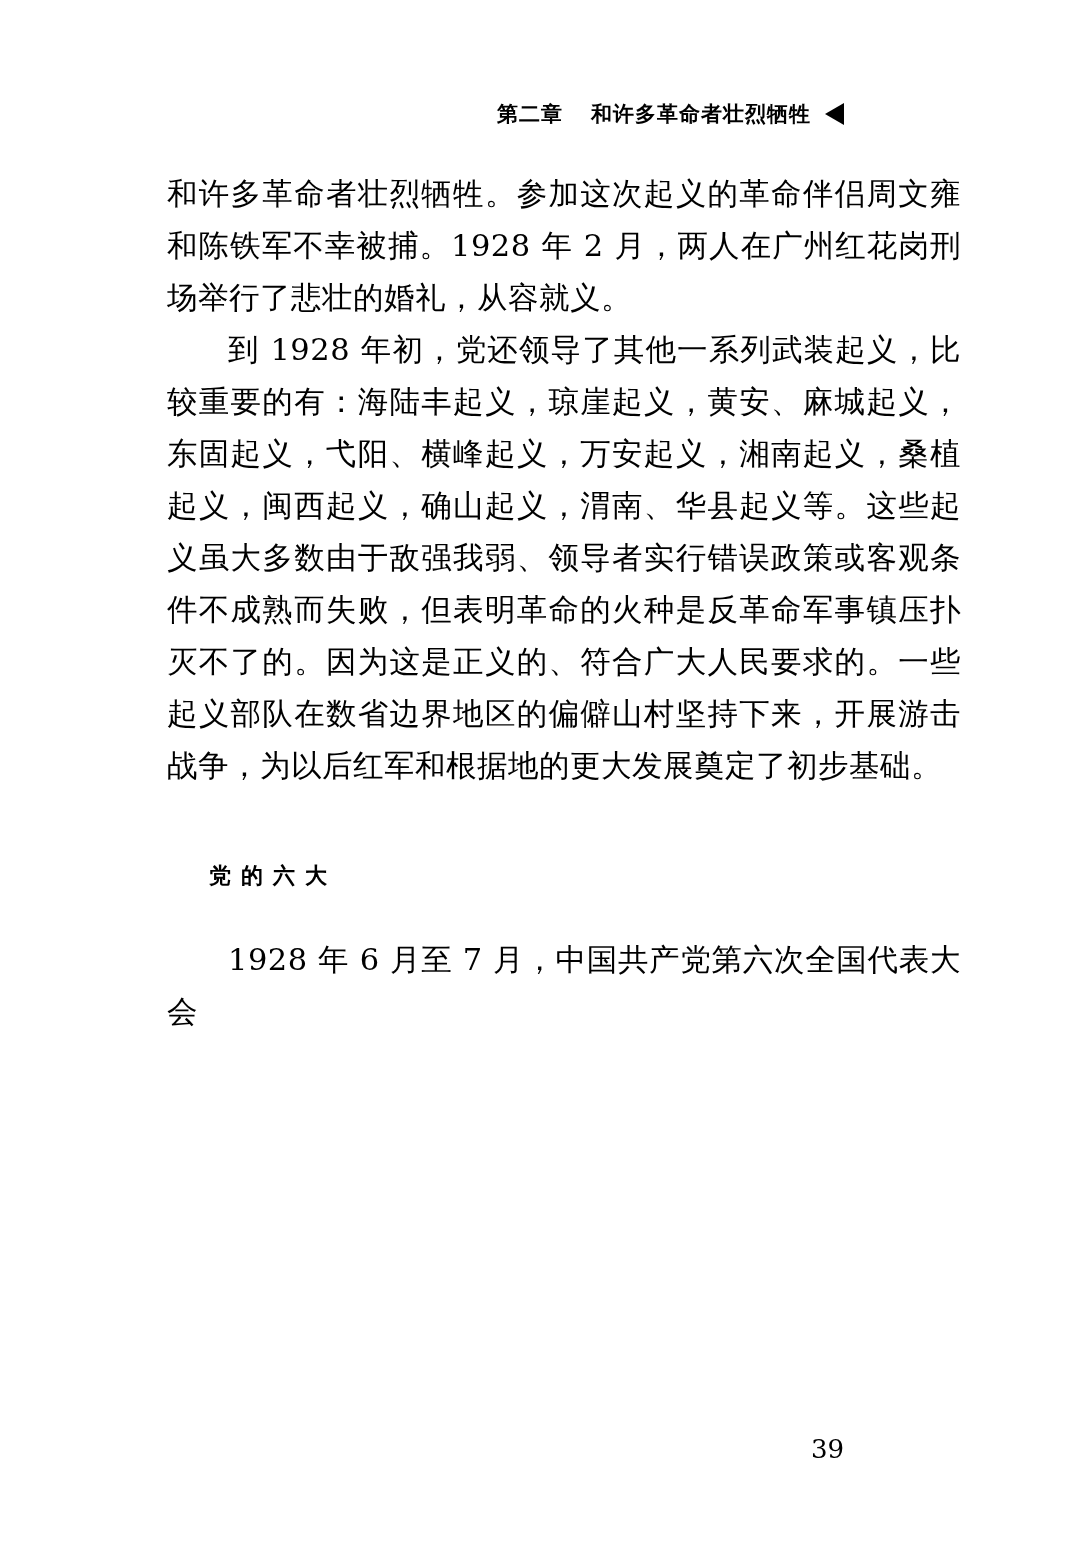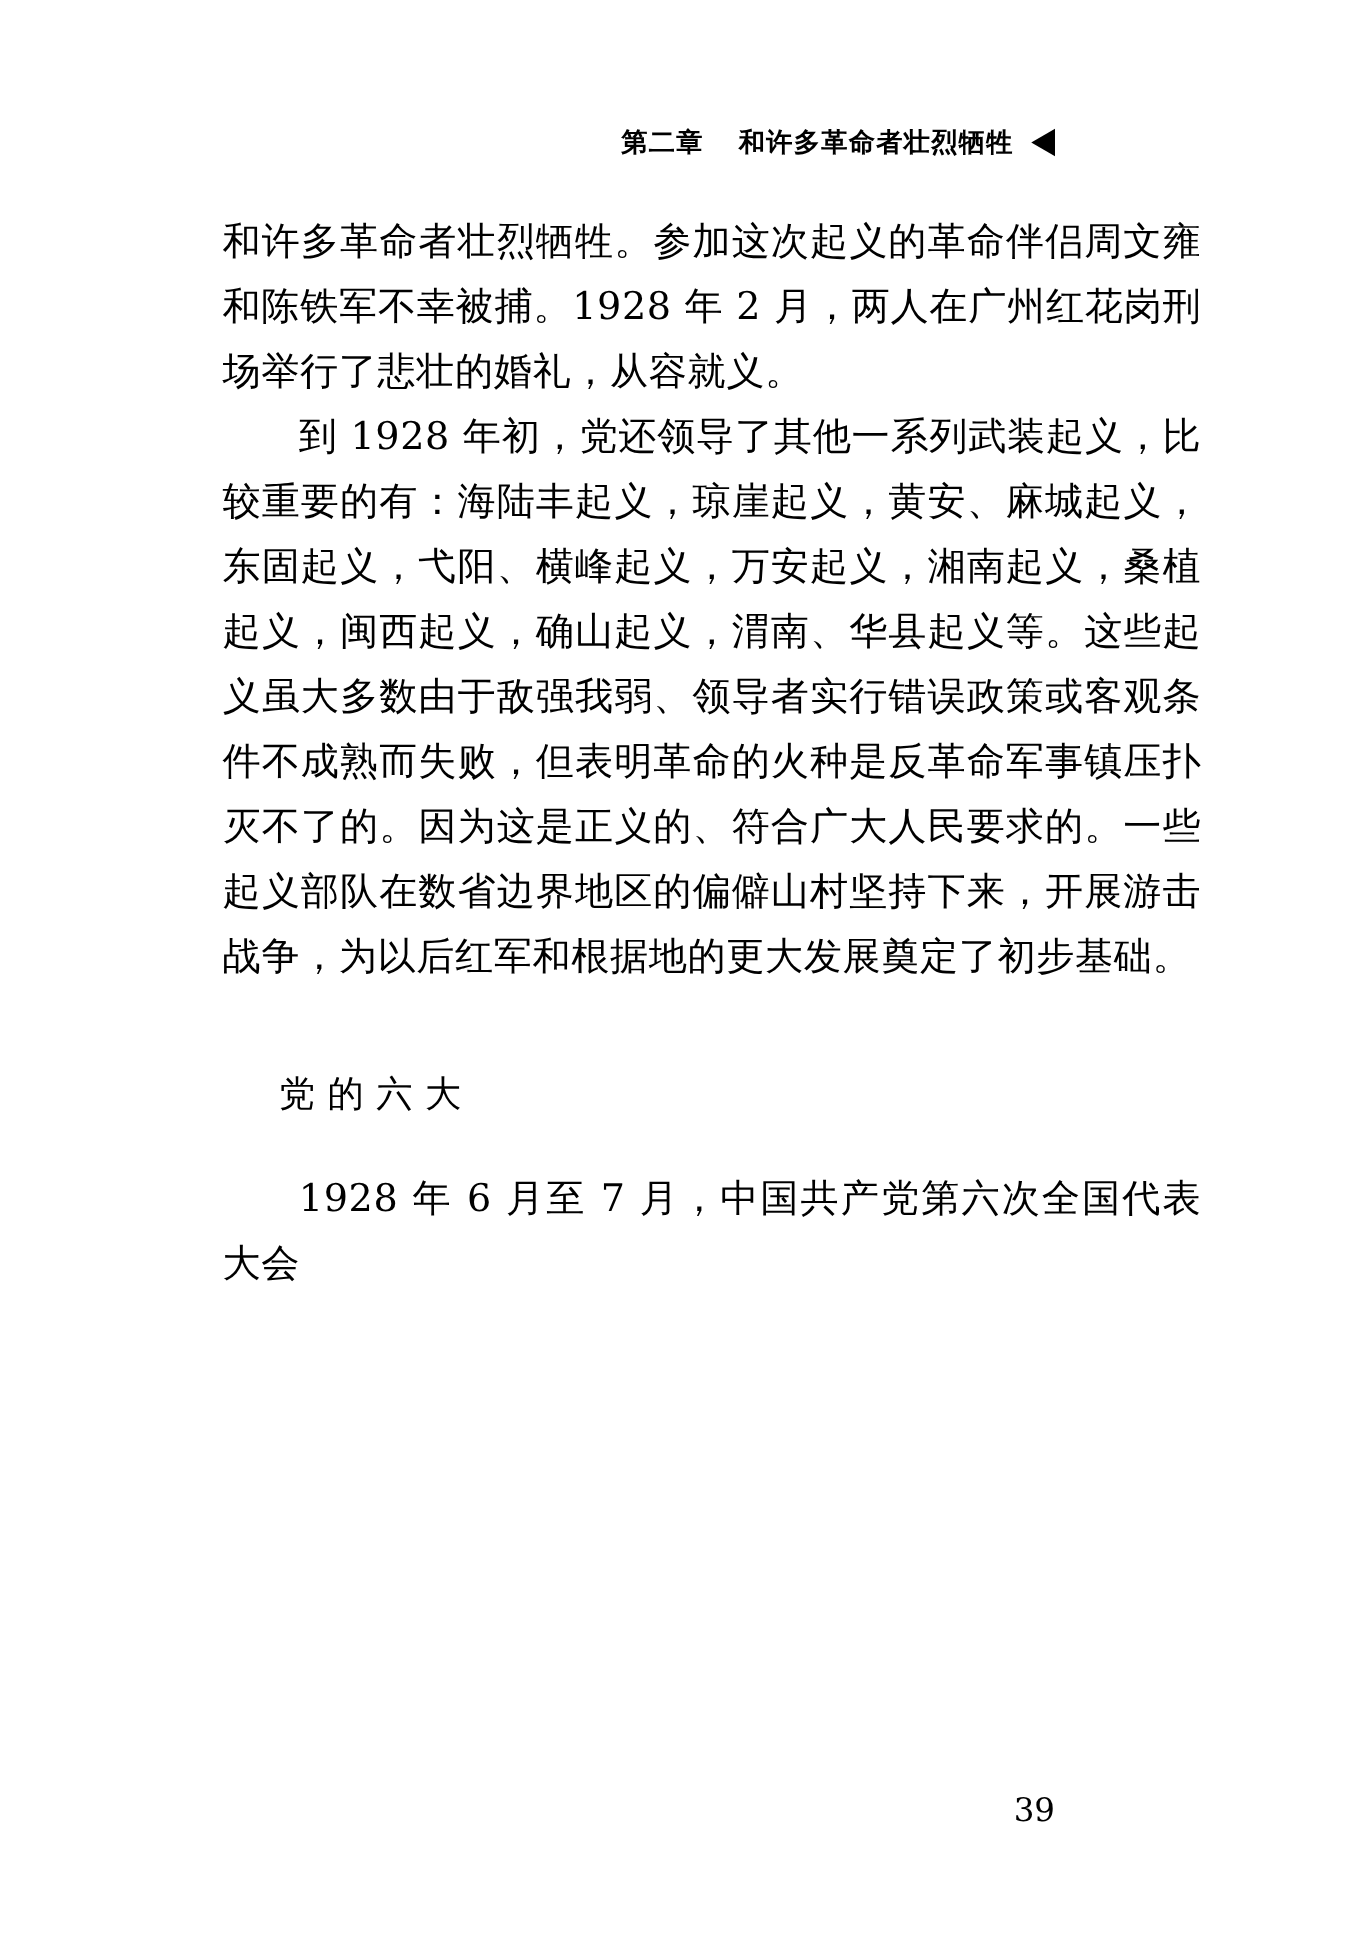--- a/index.html
+++ b/index.html
@@ -45,33 +45,33 @@
     display: inline-block;
   }
   
   .content {
     position: absolute;
     left: 165px;
     top: 168px;
     width: 796px;
   }
   p.para {
-    margin: 0 0 0 13px;
+    margin: 0 0 0 2px;
     font-size: 30.5px;
     line-height: 52px;
     text-align: justify;
     text-justify: inter-ideograph;
     text-indent: 2em;
     letter-spacing: 0.5px;
   }
   p.noindent { text-indent: 0; }
   h2.section {
     margin: 58px 0 34px 0;
-    font-size: 29px;
-    font-weight: 400;
+    font-size: 22px;
+    font-weight: 700;
     letter-spacing: 10px;
     text-indent: 2em;
     line-height: 50px;
   }
   
   .folio {
     position: absolute;
     right: 112px;
     bottom: 82px;
     font-size: 26px;

